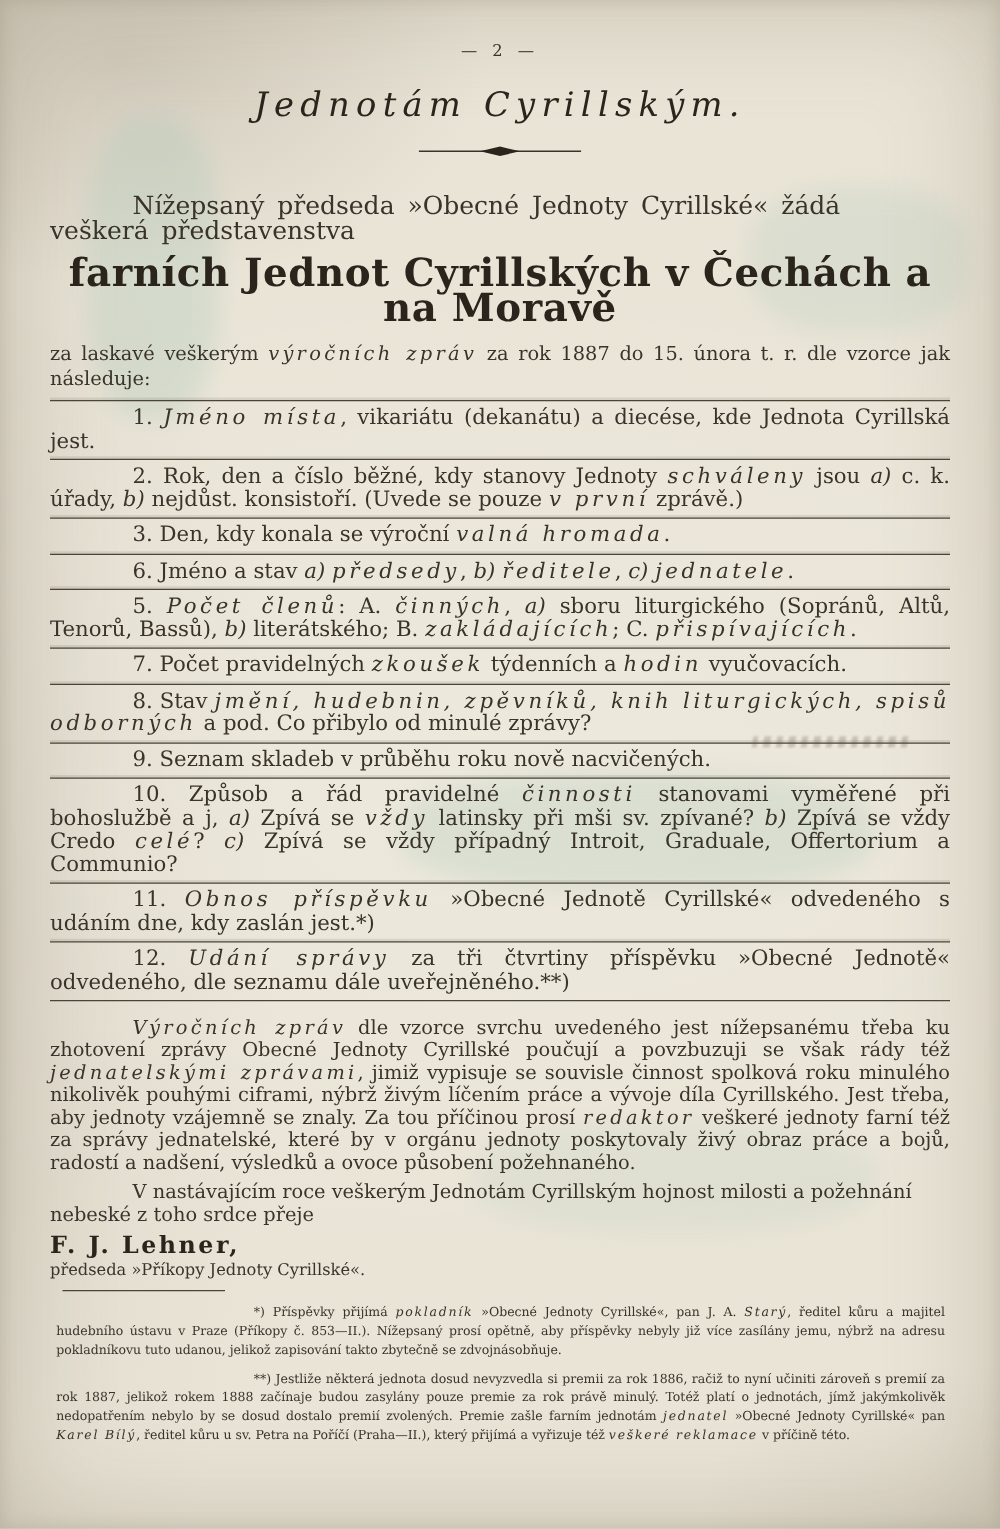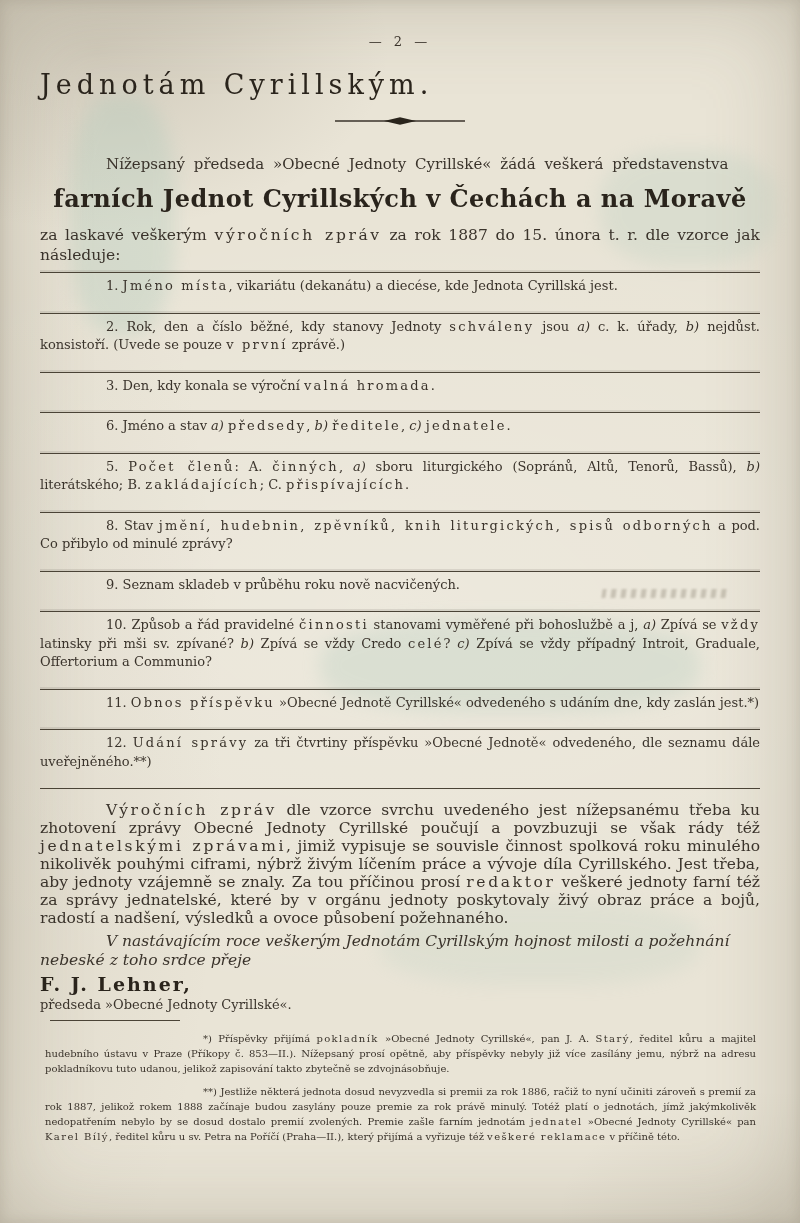--- a/index.html
+++ b/index.html
@@ -27,35 +27,35 @@
   .ghost{position:absolute;border-radius:40%;filter:blur(9px);background:var(--ghost);}
   .ghost-a{left:70px;top:95px;width:105px;height:240px;opacity:.30;}
   .ghost-b{left:600px;top:150px;width:175px;height:115px;opacity:.22;}
   .ghost-c{left:320px;top:618px;width:380px;height:95px;opacity:.26;}
   .ghost-d{left:380px;top:900px;width:320px;height:85px;opacity:.16;}
   .bleed-artifact{position:absolute;left:602px;top:589px;width:124px;height:9px;opacity:.45;
     background:repeating-linear-gradient(90deg, rgba(92,82,64,.55) 0 5px, transparent 5px 10px);
     filter:blur(1px);transform:skewX(-8deg) scaleX(-1);}
   .content{position:relative;z-index:2;margin:0 40px;width:720px;}
   .pageno{padding-top:34px;text-align:center;font-size:13px;letter-spacing:4px;color:var(--ink);}
-  h1.title{margin:20px 0 0;text-align:left;font-weight:normal;
-    font-size:27px;letter-spacing:5px;color:var(--ink-strong);}
+  h1.title{margin:20px 0 0;text-align:center;font-weight:normal;
+    font-size:27px;letter-spacing:5px;color:var(--ink-strong);font-style:italic;}
   .divider{display:block;margin:15px auto 0;}
-  .intro{margin:27px 0 0;font-size:15px;line-height:20px;text-indent:66px;word-spacing:4px;}
-  h2.display-heading{margin:11px 0 12px;text-align:center;font-size:24px;line-height:28px;
+  .intro{margin:27px 0 0;font-size:20px;line-height:20px;text-indent:66px;word-spacing:4px;}
+  h2.display-heading{margin:11px 0 12px;text-align:center;font-size:31px;line-height:28px;
     font-weight:bold;letter-spacing:.5px;color:var(--ink-strong);}
   .request{margin:11px 0 0;font-size:15.5px;line-height:20px;text-align:justify;}
   .items{margin-top:7px;}
   .item{border-top:1px solid var(--rule);box-shadow:0 -2px 0 rgba(74,67,54,.12);
-    padding:4px 0 17px;font-size:13px;line-height:18.5px;text-indent:66px;text-align:justify;}
+    padding:4px 0 5px;font-size:17px;line-height:18.5px;text-indent:66px;text-align:justify;}
   .items .item:last-child{border-bottom:1px solid var(--rule);}
-  .sp{letter-spacing:.17em;}
+  .sp{letter-spacing:.17em;font-style:italic;}
   .it{font-style:italic;}
   .body-para{margin:12px 0 0;font-size:15.5px;line-height:18px;text-indent:66px;text-align:justify;}
-  .closing{margin:5px 0 0;font-size:15.5px;line-height:19px;text-indent:66px;font-style:italic;}
+  .closing{margin:5px 0 0;font-size:15.5px;line-height:19px;text-indent:66px;}
   .signature{margin-top:3px;text-align:left;}
   .sig-name{font-size:19px;font-weight:bold;letter-spacing:2px;margin-right:112px;color:var(--ink-strong);}
   .sig-role{font-size:13px;margin-right:62px;margin-top:2px;}
   .fn-rule{width:130px;border:0;border-top:1px solid var(--rule);margin:8px 0 10px 10px;}
   .footnotes{margin:0 4px 0 5px;font-size:10px;line-height:15.2px;text-align:justify;}
   .footnote{margin:0 0 7px;text-indent:158px;}
   .footnote .sp{letter-spacing:.14em;}
 </style>
 </head>
 <body>
@@ -83,34 +83,35 @@
   <h2 class="display-heading">farních Jednot Cyrillských v Čechách a na Moravě</h2>
 
   <p class="request"><span>za laskavé veškerým </span><span class="sp">výročních zpráv</span><span> za rok 1887 do 15. února t. r. dle vzorce jak následuje:</span></p>
 
   <div class="items">
     <div class="item"><span>1. </span><span class="sp">Jméno místa</span><span>, vikariátu (dekanátu) a diecése, kde Jednota Cyrillská jest.</span></div>
     <div class="item"><span>2. Rok, den a číslo běžné, kdy stanovy Jednoty </span><span class="sp">schváleny</span><span> jsou </span><span class="it">a)</span><span> c. k. úřady, </span><span class="it">b)</span><span> nejdůst. konsistoří. (Uvede se pouze </span><span class="sp">v první</span><span> zprávě.)</span></div>
     <div class="item"><span>3. Den, kdy konala se výroční </span><span class="sp">valná hromada</span><span>.</span></div>
     <div class="item"><span>6. Jméno a stav </span><span class="it">a)</span><span> </span><span class="sp">předsedy</span><span>, </span><span class="it">b)</span><span> </span><span class="sp">ředitele</span><span>, </span><span class="it">c)</span><span> </span><span class="sp">jednatele</span><span>.</span></div>
     <div class="item"><span>5. </span><span class="sp">Počet členů</span><span>: A. </span><span class="sp">činných</span><span>, </span><span class="it">a)</span><span> sboru liturgického (Sopránů, Altů, Tenorů, Bassů), </span><span class="it">b)</span><span> literátského; B. </span><span class="sp">zakládajících</span><span>; C. </span><span class="sp">přispívajících</span><span>.</span></div>
+    <div class="item"><span>7. Počet pravidelných </span><span class="sp">zkoušek</span><span> týdenních a </span><span class="sp">hodin</span><span> vyučovacích.</span></div>
     <div class="item"><span>8. Stav </span><span class="sp">jmění, hudebnin, zpěvníků, knih liturgických, spisů odborných</span><span> a pod. Co přibylo od minulé zprávy?</span></div>
     <div class="item"><span>9. Seznam skladeb v průběhu roku nově nacvičených.</span></div>
     <div class="item"><span>10. Způsob a řád pravidelné </span><span class="sp">činnosti</span><span> stanovami vyměřené při bohoslužbě a j, </span><span class="it">a)</span><span> Zpívá se </span><span class="sp">vždy</span><span> latinsky při mši sv. zpívané? </span><span class="it">b)</span><span> Zpívá se vždy Credo </span><span class="sp">celé</span><span>? </span><span class="it">c)</span><span> Zpívá se vždy případný Introit, Graduale, Offertorium a Communio?</span></div>
     <div class="item"><span>11. </span><span class="sp">Obnos příspěvku</span><span> »Obecné Jednotě Cyrillské« odvedeného s udáním dne, kdy zaslán jest.*)</span></div>
     <div class="item"><span>12. </span><span class="sp">Udání správy</span><span> za tři čtvrtiny příspěvku »Obecné Jednotě« odvedeného, dle seznamu dále uveřejněného.**)</span></div>
   </div>
 
   <p class="body-para"><span class="sp">Výročních zpráv</span><span> dle vzorce svrchu uvedeného jest nížepsanému třeba ku zhotovení zprávy Obecné Jednoty Cyrillské poučují a povzbuzuji se však rády též </span><span class="sp">jednatelskými zprávami</span><span>, jimiž vypisuje se souvisle činnost spolková roku minulého nikolivěk pouhými ciframi, nýbrž živým líčením práce a vývoje díla Cyrillského. Jest třeba, aby jednoty vzájemně se znaly. Za tou příčinou prosí </span><span class="sp">redaktor</span><span> veškeré jednoty farní též za správy jednatelské, které by v orgánu jednoty poskytovaly živý obraz práce a bojů, radostí a nadšení, výsledků a ovoce působení požehnaného.</span></p>
 
   <p class="closing">V nastávajícím roce veškerým Jednotám Cyrillským hojnost milosti a požehnání nebeské z toho srdce přeje</p>
 
   <div class="signature">
     <div class="sig-name">F. J. Lehner,</div>
-    <div class="sig-role">předseda »Obecné Jednoty Cyrillské«.</div>
+    <div class="sig-role">předseda »Příkopy Jednoty Cyrillské«.</div>
   </div>
 
   <hr class="fn-rule">
 
   <div class="footnotes">
     <p class="footnote"><span>*) Příspěvky přijímá </span><span class="sp">pokladník</span><span> »Obecné Jednoty Cyrillské«, pan J. A. </span><span class="sp">Starý</span><span>, ředitel kůru a majitel hudebního ústavu v Praze (Příkopy č. 853—II.). Nížepsaný prosí opětně, aby příspěvky nebyly již více zasílány jemu, nýbrž na adresu pokladníkovu tuto udanou, jelikož zapisování takto zbytečně se zdvojnásobňuje.</span></p>
     <p class="footnote"><span>**) Jestliže některá jednota dosud nevyzvedla si premii za rok 1886, račiž to nyní učiniti zároveň s premií za rok 1887, jelikož rokem 1888 začínaje budou zasylány pouze premie za rok právě minulý. Totéž platí o jednotách, jímž jakýmkolivěk nedopatřením nebylo by se dosud dostalo premií zvolených. Premie zašle farním jednotám </span><span class="sp">jednatel</span><span> »Obecné Jednoty Cyrillské« pan </span><span class="sp">Karel Bílý</span><span>, ředitel kůru u sv. Petra na Poříčí (Praha—II.), který přijímá a vyřizuje též </span><span class="sp">veškeré reklamace</span><span> v příčině této.</span></p>
   </div>
 
 </div>

